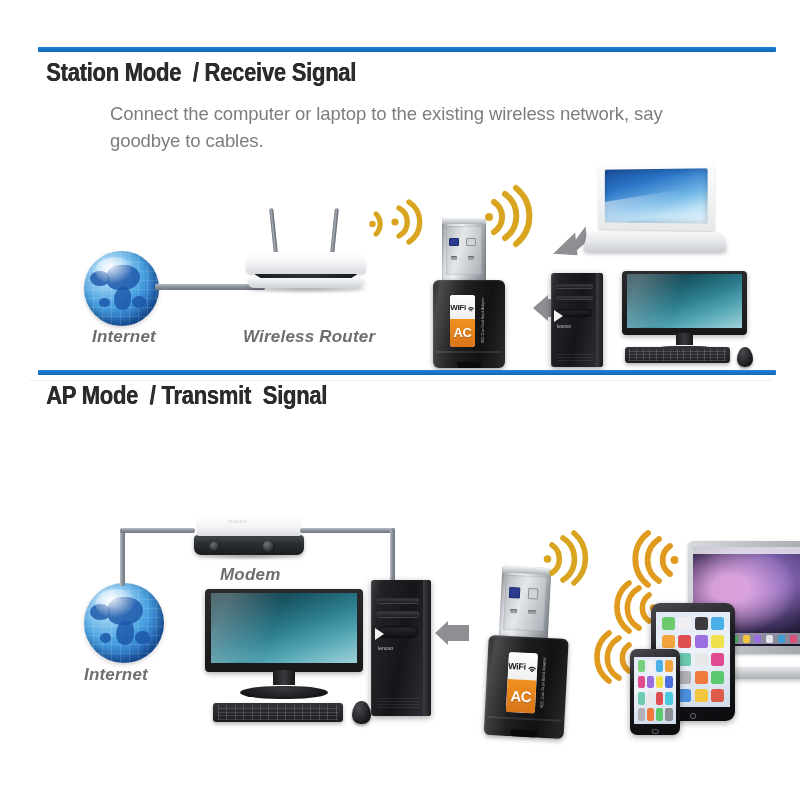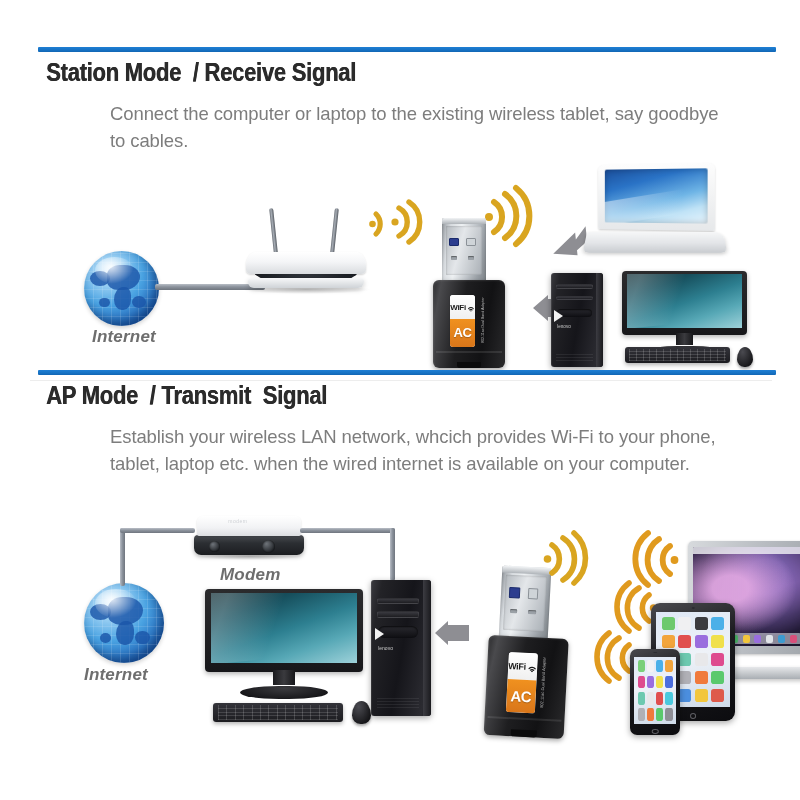--- a/index.html
+++ b/index.html
@@ -426,21 +426,21 @@
 <body>
 
 <div id="page">
 
   <div class="section" id="section-station">
 
     <div class="accent-bar" style="top:47px"></div>
 
     <div class="section-title" style="top:58px">Station Mode  / Receive Signal</div>
 
-    <div class="section-body" style="top:100px">Connect the computer or laptop to the existing wireless tablet, say goodbye to cables.</div>
+    <div class="section-body" style="top:100px">Connect the computer or laptop to the existing wireless network, say goodbye to cables.</div>
 
     <div class="globe" style="left:84px; top:251px; width:75px; height:75px;">
       <div class="ball">
         <div class="grid"></div>
         <div class="land" style="left:8%;  top:26%; width:26%; height:20%;"></div>
         <div class="land" style="left:30%; top:18%; width:44%; height:34%; border-radius:46% 54% 60% 40%;"></div>
         <div class="land" style="left:40%; top:48%; width:22%; height:30%; border-radius:60% 40% 50% 50%;"></div>
         <div class="land" style="left:64%; top:60%; width:18%; height:16%;"></div>
         <div class="land" style="left:20%; top:62%; width:14%; height:13%;"></div>
         <div class="shine"></div>
@@ -451,20 +451,21 @@
     <div class="cable" style="left:155px; top:284px; width:110px; height:6px;"></div>
 
     <div class="router" style="left:246px; top:208px; width:120px; height:82px;">
       <div class="ant" style="left:26px; top:0; height:55px; transform:rotate(-6deg);"></div>
       <div class="ant" style="left:86px; top:0; height:55px; transform:rotate(6deg);"></div>
       <div class="shadow"></div>
       <div class="base"></div>
       <div class="body"></div>
       <div class="foot"></div>
     </div>
+    <div class="dev-label" style="left:243px; top:327px;">Wireless Router</div>
 
     <div class="wifi" style="left:368px; top:205px;">
       <svg width="26" height="38" viewBox="0 0 26 38">
         <g fill="none" stroke="#d9a520" stroke-width="5.2" stroke-linecap="round">
           <path d="M8 9 A 14 14 0 0 1 8 29"></path>
         </g>
         <circle cx="4.5" cy="19" r="3.3" fill="#d9a520"></circle>
       </svg>
     </div>
     <div class="wifi" style="left:390px; top:198px;">
@@ -563,21 +564,20 @@
 
     <div class="hr-divider" style="top:380px"></div>
   </div>
 
   <div class="section" id="section-ap">
 
     <div class="accent-bar" style="top:9px"></div>
 
     <div class="section-title" style="top:20px">AP Mode  / Transmit  Signal</div>
 
-    <div class="section-body" style="top:62px">Establish your wireless LAN network, whcich provides Wi-Fi to your phone, tablet, laptop etc. when the wired internet is available on your computer.</div>
 
     <div class="globe" style="left:84px; top:222px; width:80px; height:80px;">
       <div class="ball">
         <div class="grid"></div>
         <div class="land" style="left:8%;  top:26%; width:26%; height:20%;"></div>
         <div class="land" style="left:30%; top:18%; width:44%; height:34%; border-radius:46% 54% 60% 40%;"></div>
         <div class="land" style="left:40%; top:48%; width:22%; height:30%; border-radius:60% 40% 50% 50%;"></div>
         <div class="land" style="left:64%; top:60%; width:18%; height:16%;"></div>
         <div class="land" style="left:20%; top:62%; width:14%; height:13%;"></div>
         <div class="shine"></div>

